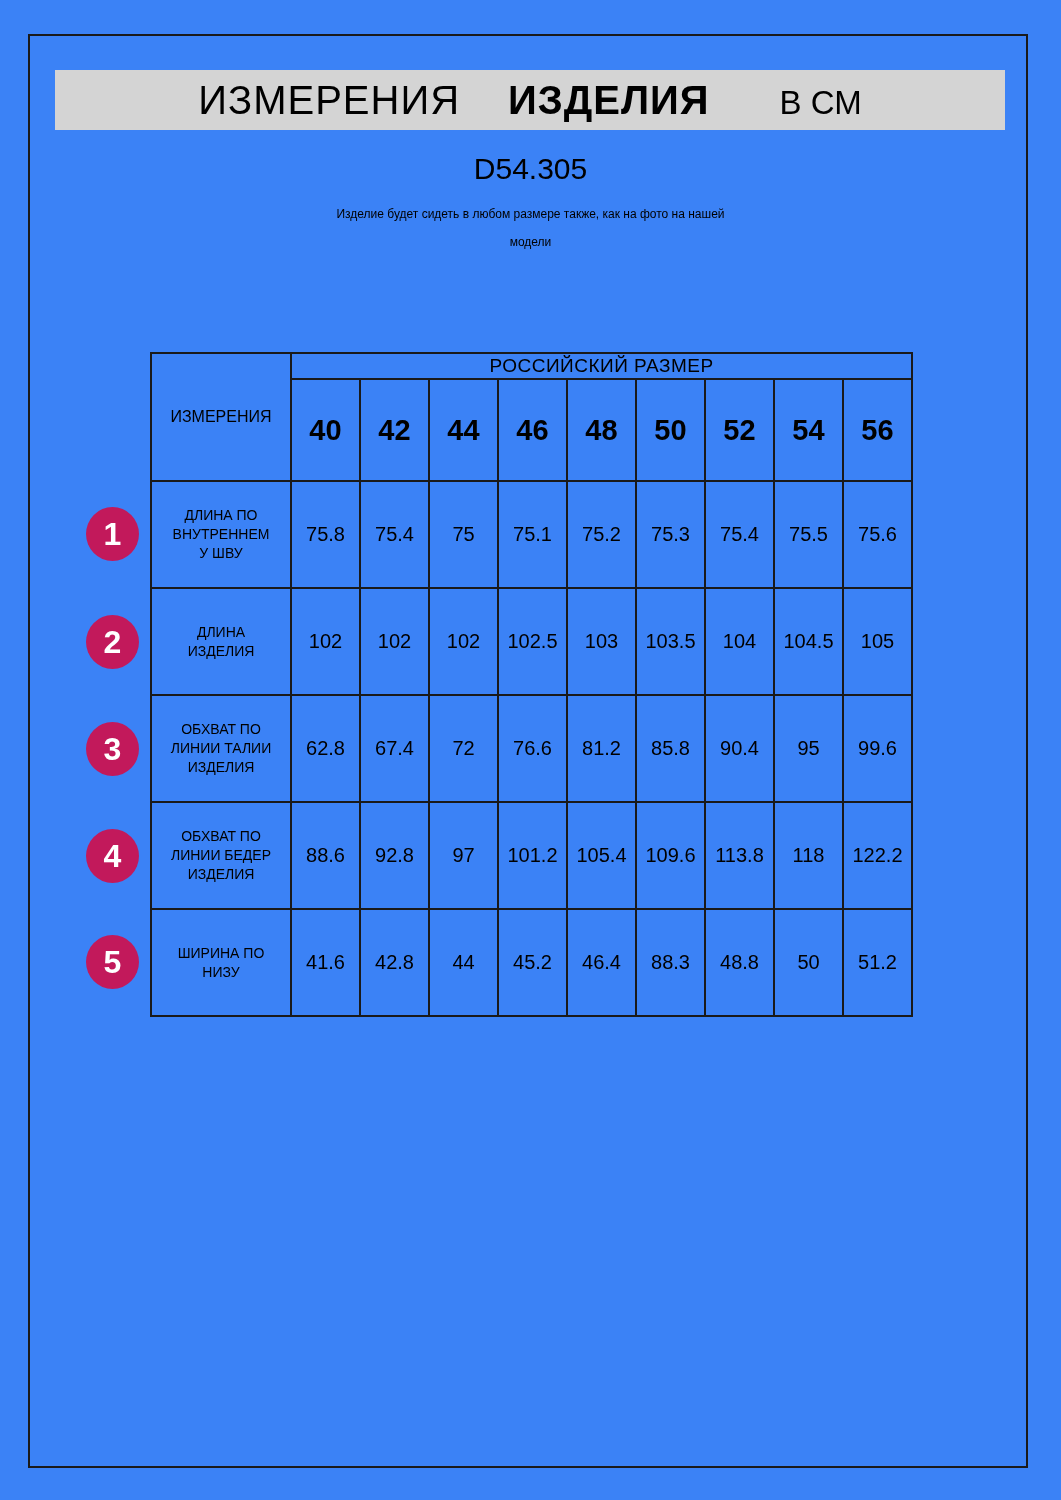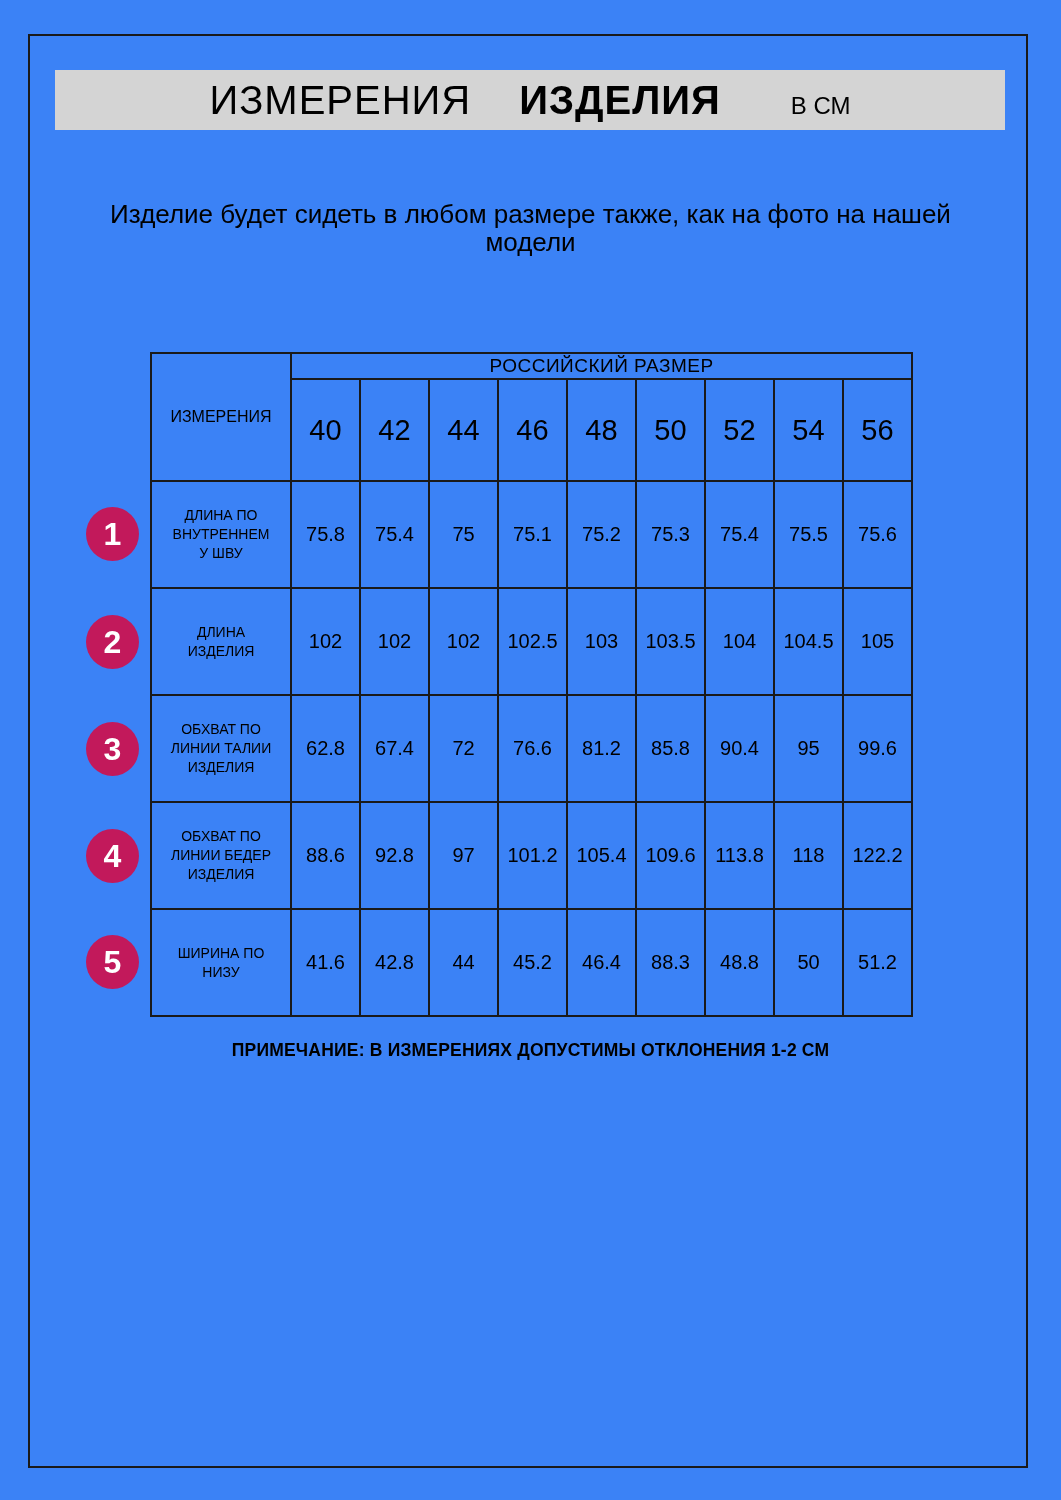--- a/index.html
+++ b/index.html
@@ -44,41 +44,41 @@
     line-height: 60px;
   }
   .banner .w2 {
     font-size: 40px;
     font-weight: 700;
     letter-spacing: 1px;
     margin-left: 48px;
     line-height: 60px;
   }
   .banner .w3 {
-    font-size: 24px;
+    font-size: 33px;
     font-weight: 400;
     margin-left: 70px;
     line-height: 60px;
   }
   .article {
     position: absolute;
     left: 0;
     top: 152px;
     width: 1061px;
     text-align: center;
     font-size: 30px;
     font-weight: 400;
   }
   .subtitle {
     position: absolute;
     left: 0;
     top: 200px;
     width: 1061px;
     text-align: center;
-    font-size: 26px;
+    font-size: 12px;
     font-weight: 400;
     line-height: 28px;
     white-space: pre-line;
   }
   table.size-table {
     position: absolute;
     left: 150px;
     top: 352px;
     border-collapse: collapse;
     table-layout: fixed;
@@ -96,21 +96,21 @@
   }
   td.size-span-head {
     height: 26px;
     font-size: 19px;
     letter-spacing: 0.5px;
   }
   tr.sizes td {
     height: 102px;
     width: 69px;
     font-size: 29px;
-    font-weight: 400;
+    font-weight: 700;
   }
   tr.datarow td {
     height: 107px;
   }
   tr.datarow td.lbl {
     font-size: 14px;
     line-height: 19px;
     white-space: pre-line;
   }
   tr.datarow td.val {
@@ -148,20 +148,21 @@
 <div class="page">
 
   <div class="frame"></div>
 
   <div class="banner">
     <span class="w1">ИЗМЕРЕНИЯ</span>
     <span class="w2">ИЗДЕЛИЯ</span>
     <span class="w3">В СМ</span>
   </div>
 
+  <div class="article">D54.305</div>
 
   <div class="subtitle">Изделие будет сидеть в любом размере также, как на фото на нашей
 модели</div>
 
   <table class="size-table">
     <tbody>
       <tr>
         <td class="corner" rowspan="2">ИЗМЕРЕНИЯ</td>
         <td class="size-span-head" colspan="9">РОССИЙСКИЙ РАЗМЕР</td>
       </tr>
@@ -261,15 +262,14 @@
   <div class="circle" style="top:722px">
     <span>3</span>
   </div>
   <div class="circle" style="top:829px">
     <span>4</span>
   </div>
   <div class="circle" style="top:935px">
     <span>5</span>
   </div>
 
-  <div class="note">ПРИМЕЧАНИЕ: В ИЗМЕРЕНИЯХ ДОПУСТИМЫ ОТКЛОНЕНИЯ 1-2 СМ</div>
 
 </div>
 
 </body></html>

